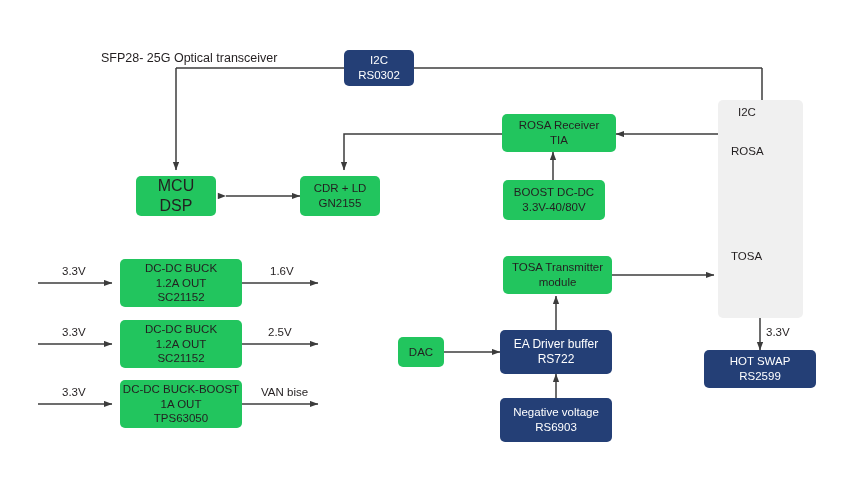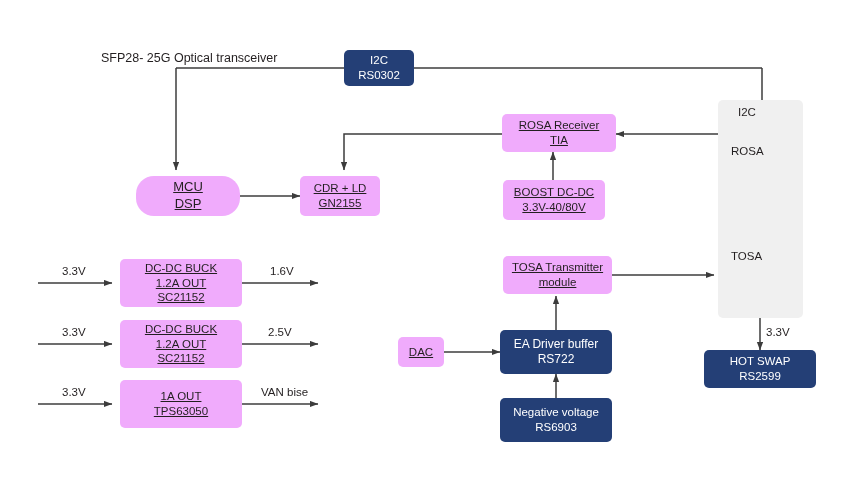--- a/index.html
+++ b/index.html
@@ -28,23 +28,22 @@
     box-sizing: border-box;
     display: flex;
     flex-direction: column;
     align-items: center;
     justify-content: center;
     border-radius: 5px;
     text-align: center;
     line-height: 1.28;
   }
   .node.light {
-    background: #f0abfc;
-    color: #231f20;
-    text-decoration: underline;
+    background: #22c55e;
+    color: #231f20;
   }
   .node.dark {
     background: #243f76;
     color: #ffffff;
   }
   .node .ln {
     display: block;
     white-space: nowrap;
   }
   .title-text {
@@ -130,21 +129,21 @@
   <div class="tall-node" style="left:718px; top:100px; width:85px; height:218px;"></div>
   <div class="port-label" style="left:738px; top:106px;">I2C</div>
   <div class="port-label" style="left:731px; top:145px;">ROSA</div>
   <div class="port-label" style="left:731px; top:250px;">TOSA</div>
 
   <div class="node dark" style="left:344px; top:50px; width:70px; height:36px; font-size:11.5px;">
     <span class="ln">I2C</span>
     <span class="ln">RS0302</span>
   </div>
 
-  <div class="node light" style="left:136px; top:176px; width:104px; height:40px; font-size:13px;border-radius:18px;">
+  <div class="node light" style="left:136px; top:176px; width:80px; height:40px; font-size:16px;">
     <span class="ln">MCU</span>
     <span class="ln">DSP</span>
   </div>
 
   <div class="node light" style="left:300px; top:176px; width:80px; height:40px; font-size:11.5px;text-align:center;">
     <span class="ln">CDR + LD</span>
     <span class="ln">GN2155</span>
   </div>
 
   <div class="node light" style="left:502px; top:114px; width:114px; height:38px; font-size:11.5px;">
@@ -163,20 +162,21 @@
     <span class="ln">SC21152</span>
   </div>
 
   <div class="node light" style="left:120px; top:320px; width:122px; height:48px; font-size:11.5px;">
     <span class="ln">DC-DC BUCK</span>
     <span class="ln">1.2A OUT</span>
     <span class="ln">SC21152</span>
   </div>
 
   <div class="node light" style="left:120px; top:380px; width:122px; height:48px; font-size:11.5px;">
+    <span class="ln">DC-DC BUCK-BOOST</span>
     <span class="ln">1A OUT</span>
     <span class="ln">TPS63050</span>
   </div>
 
   <div class="node light" style="left:503px; top:256px; width:109px; height:38px; font-size:11.5px;">
     <span class="ln">TOSA Transmitter</span>
     <span class="ln">module</span>
   </div>
 
   <div class="node light" style="left:398px; top:337px; width:46px; height:30px; font-size:11.5px;">

